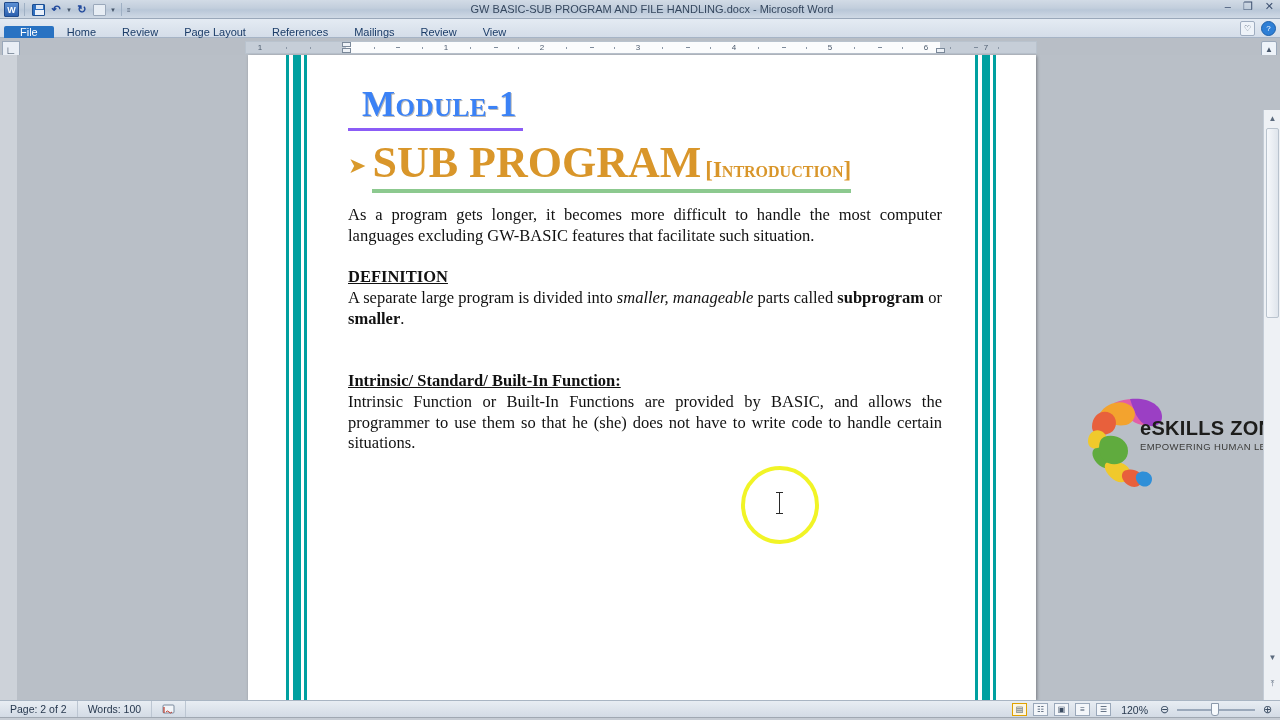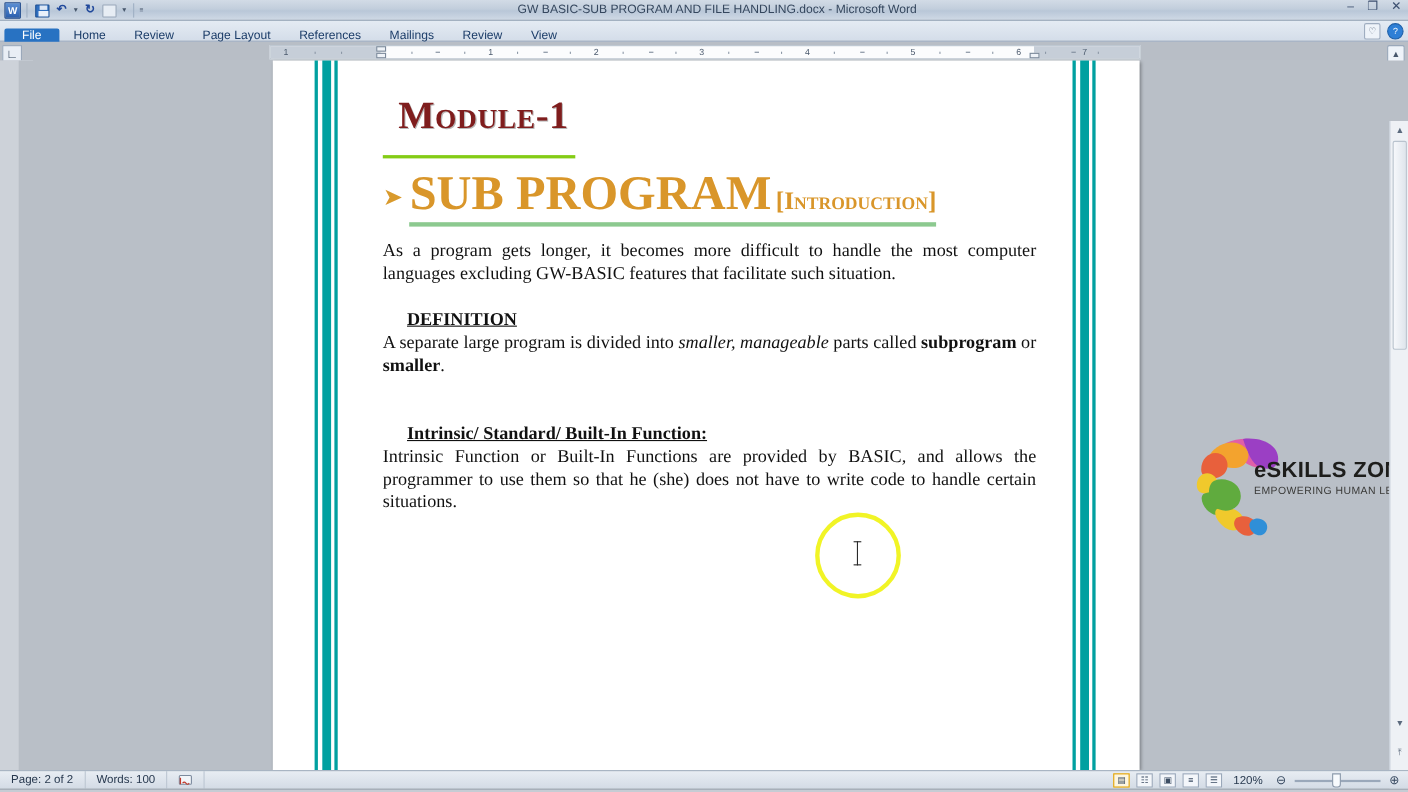--- a/index.html
+++ b/index.html
@@ -116,24 +116,24 @@
   .tealbar { position: absolute; top: 0; height: 645px; }
   .tb-thin { width: 3px; }
   .tb-thick { width: 8px; }
 
   .doc {
     position: absolute; left: 100px; top: 30px; width: 594px;
     font-family: "Liberation Serif", serif;
   }
   .h-module {
     font-family: "Liberation Serif", serif;
-    font-size: 35px; font-weight: bold; color: #7f1d1d;
+    font-size: 35px; font-weight: bold; color: #3b82f6;
     letter-spacing: 0.5px; font-variant: small-caps;
-    display: inline-block; border-bottom: 3px solid #84cc16;
-    padding: 0 6px 16px 14px; margin-bottom: 6px;
+    display: inline-block; border-bottom: 3px solid #8b5cf6;
+    padding: 0 6px 3px 14px; margin-bottom: 6px;
     text-shadow: 1px 1px 0 #b9b9b9;
   }
   .h-sub-wrap { display: flex; align-items: baseline; gap: 6px; margin-bottom: 12px; }
   .arrow {
     color: #d99a2c; font-size: 22px; line-height: 1;
     position: relative; top: -4px;
   }
   .h-sub-underline { border-bottom: 4px solid #8cc98f; padding-bottom: 1px; display:inline-block; }
   .h-sub {
     font-family: "Liberation Serif", serif;
@@ -146,21 +146,21 @@
   }
   p.body {
     font-family: "Liberation Serif", serif;
     font-size: 16.5px; line-height: 20.5px; color: #111;
     text-align: justify; margin: 0 0 0 0;
   }
   .gap { height: 21px; }
   .hdr-underline {
     font-family: "Liberation Serif", serif;
     font-size: 16.5px; font-weight: bold; color: #111;
-    text-decoration: underline; display: inline-block; margin-bottom: 1px; margin-left: 22px;
+    text-decoration: underline; display: inline-block; margin-bottom: 1px;
   }
   .it { font-style: italic; }
   .bd { font-weight: bold; }
   .sq { text-decoration: underline; text-decoration-style: wavy; text-decoration-color: #b0b0b0; }
 
   
   .ring {
     position: absolute; left: 741px; top: 411px; width: 78px; height: 78px;
     border: 4px solid #eef200; border-radius: 50%; opacity: .85;
     pointer-events: none;

